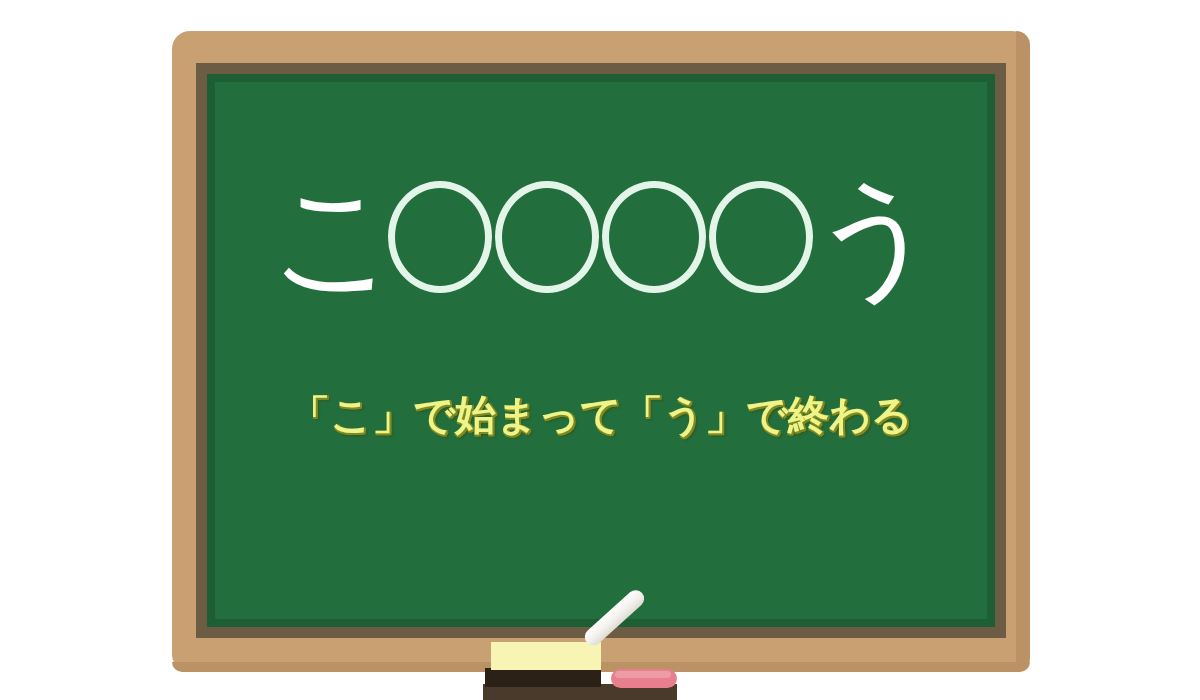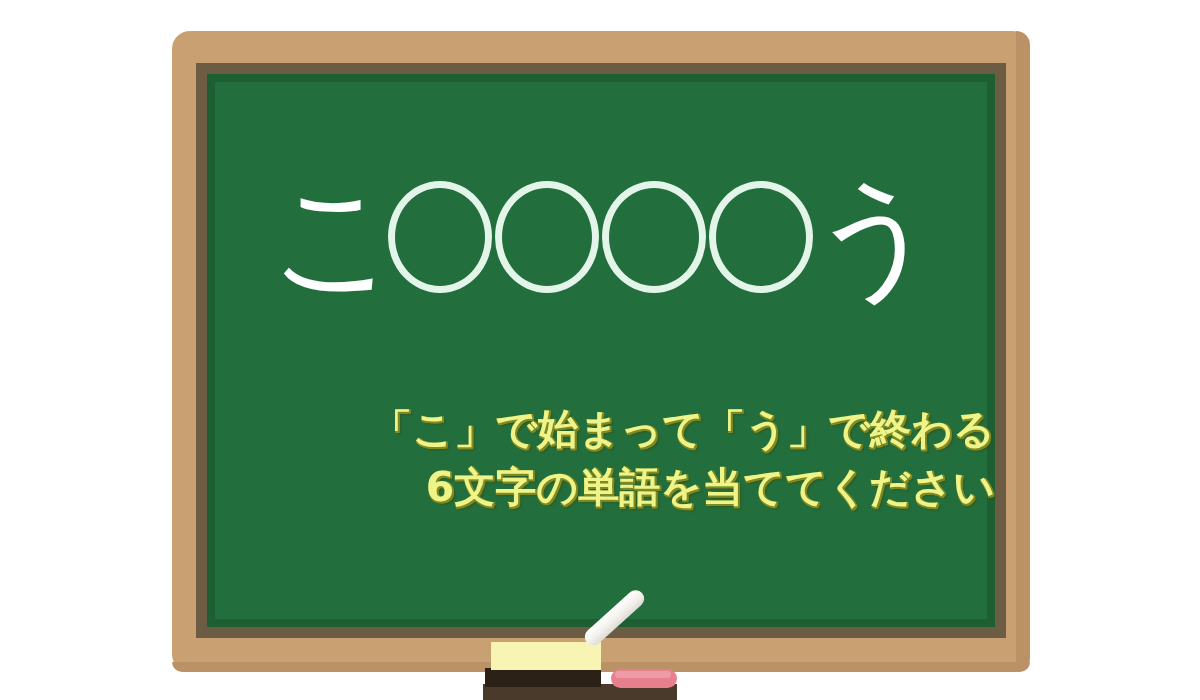--- a/index.html
+++ b/index.html
@@ -115,23 +115,23 @@
     height: 112px;
     border: 7px solid #e3f5e9;
     border-radius: 50%;
     box-sizing: border-box;
   }
 
   
   .hint-block {
     position: absolute;
     left: 0;
-    top: 326px;
-    width: 100%;
-    text-align: right;
+    top: 312px;
+    width: 100%;
+    text-align: center;
   }
   .hint-line {
     color: #eef488;
     font-family: "DejaVu Sans", "Liberation Sans", sans-serif;
     font-size: 41px;
     font-weight: 700;
     line-height: 1.42;
     letter-spacing: 0px;
     text-shadow:
        2px 2px 0 #7f8a22,
@@ -225,21 +225,20 @@
             <span class="blank-circle"></span>
             <span class="blank-circle"></span>
             <span class="blank-circle"></span>
           </span>
 
           <span class="kana kana-end">う</span>
         </div>
 
         <div class="hint-block">
           <div class="hint-line">「こ」で始まって「う」で終わる</div>
-          <div class="hint-line">6文字の単語を当ててください</div>
         </div>
 
         <div class="tray-group">
           <div class="tray-base"></div>
           <div class="eraser-felt"></div>
           <div class="eraser-top"></div>
           <div class="chalk-white"></div>
           <div class="chalk-pink"></div>
           <div class="chalk-pink-hi"></div>
         </div>

